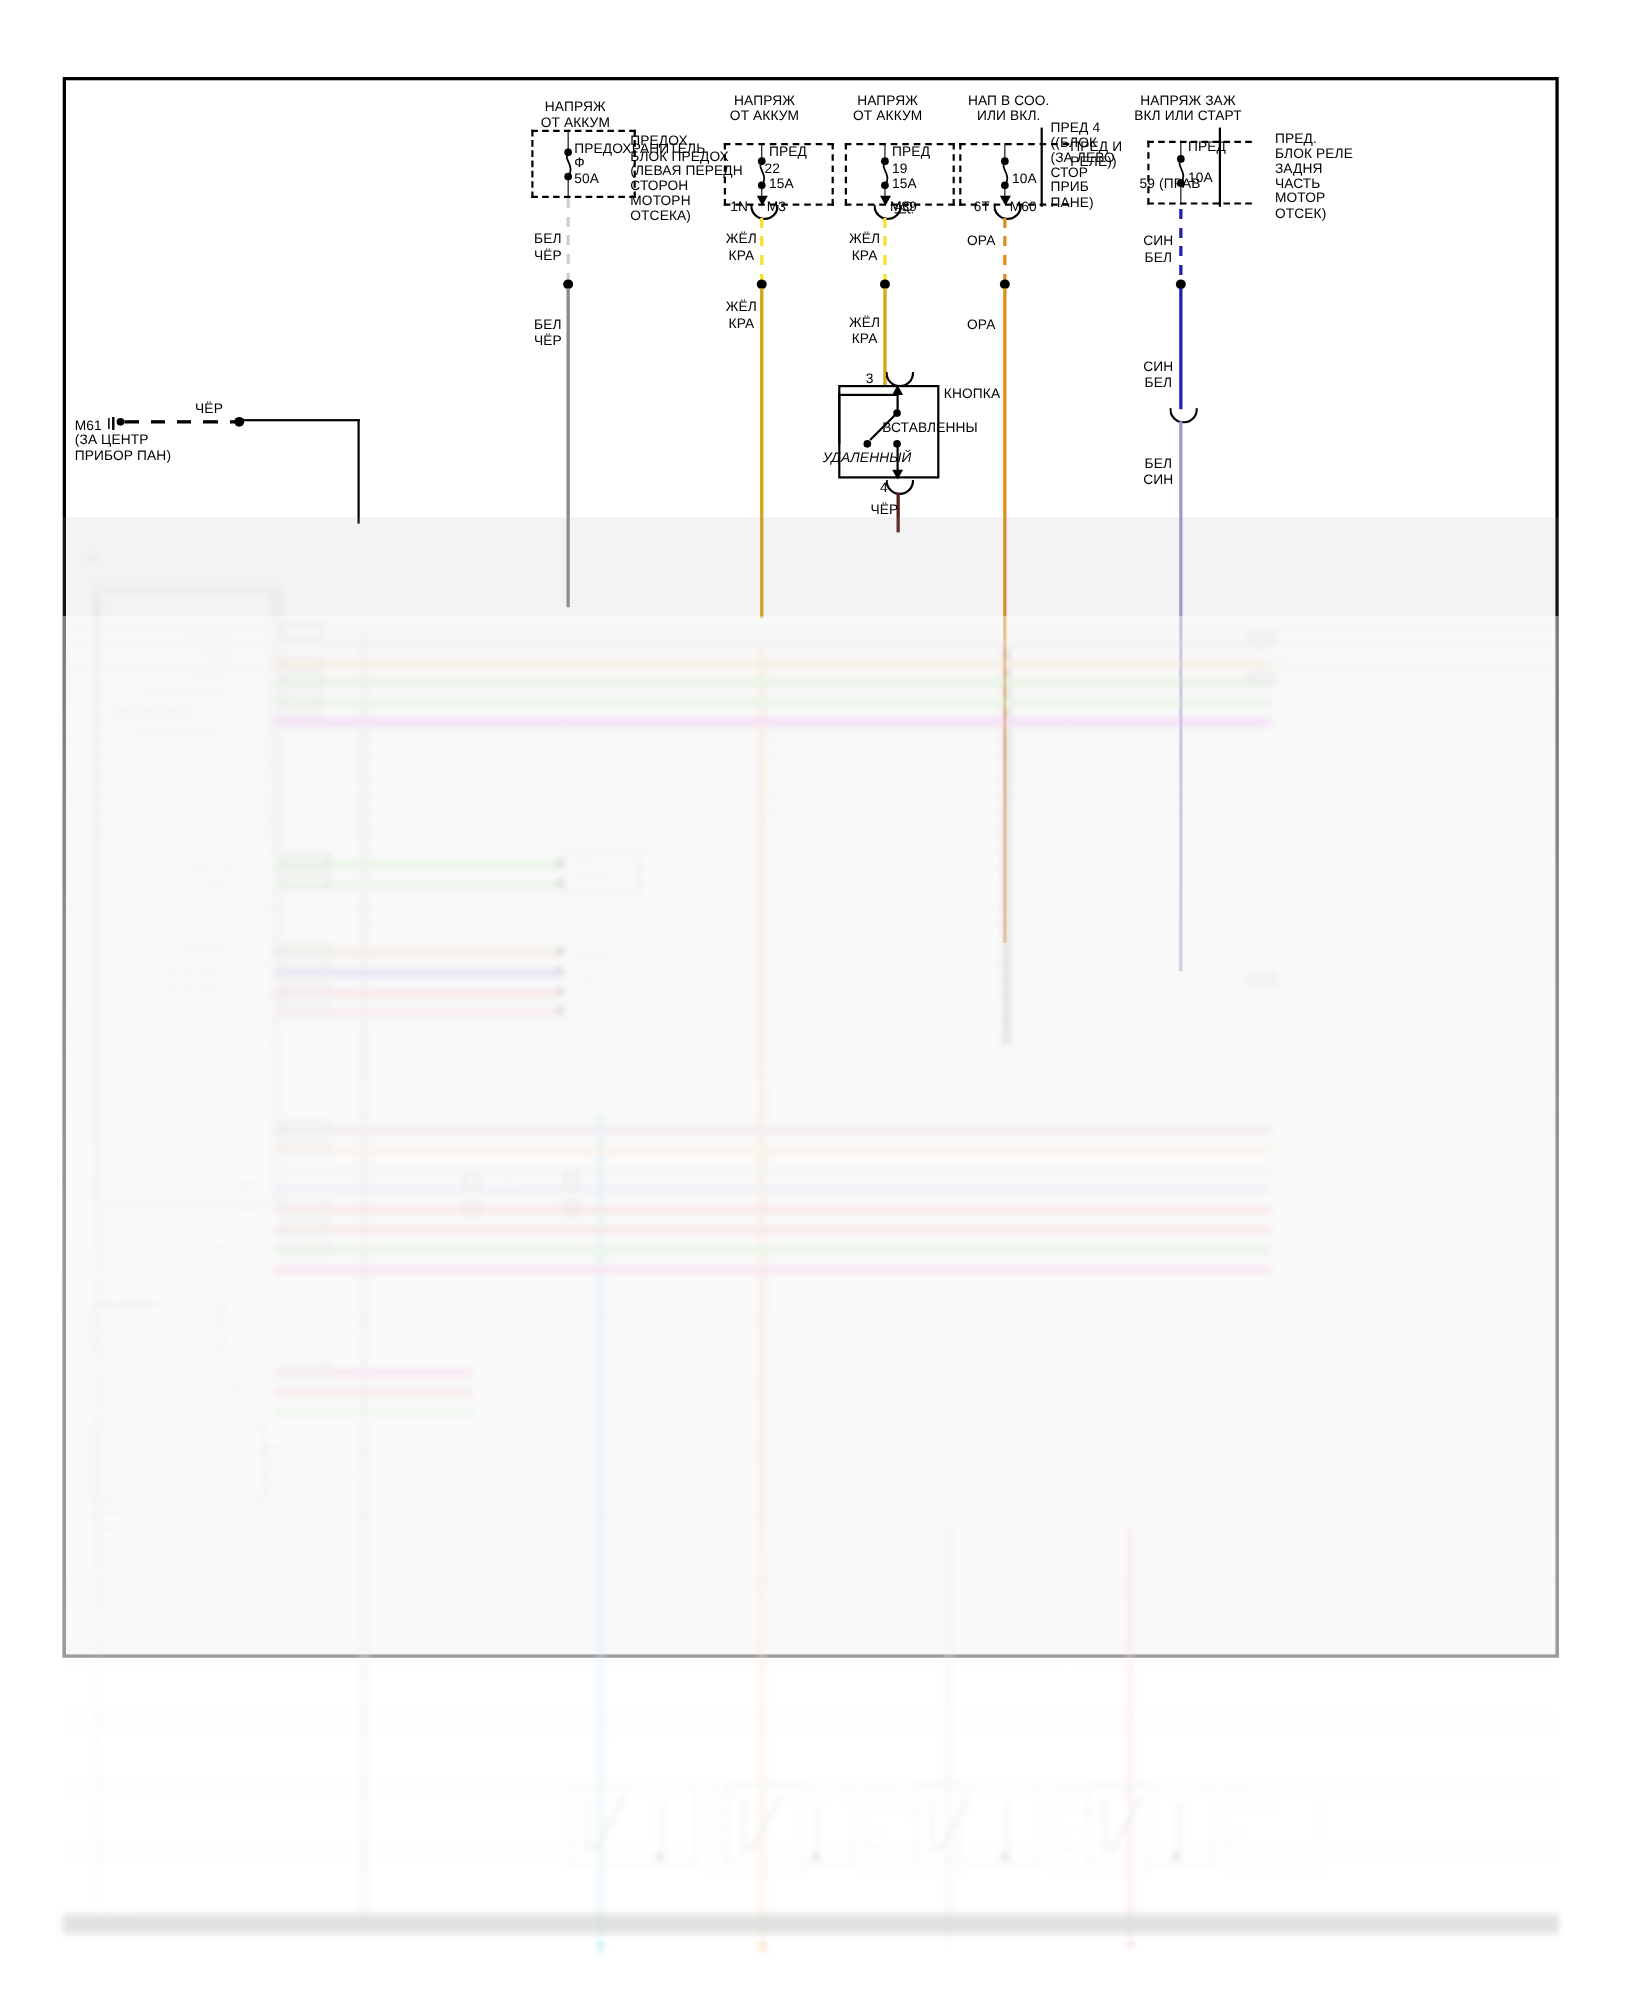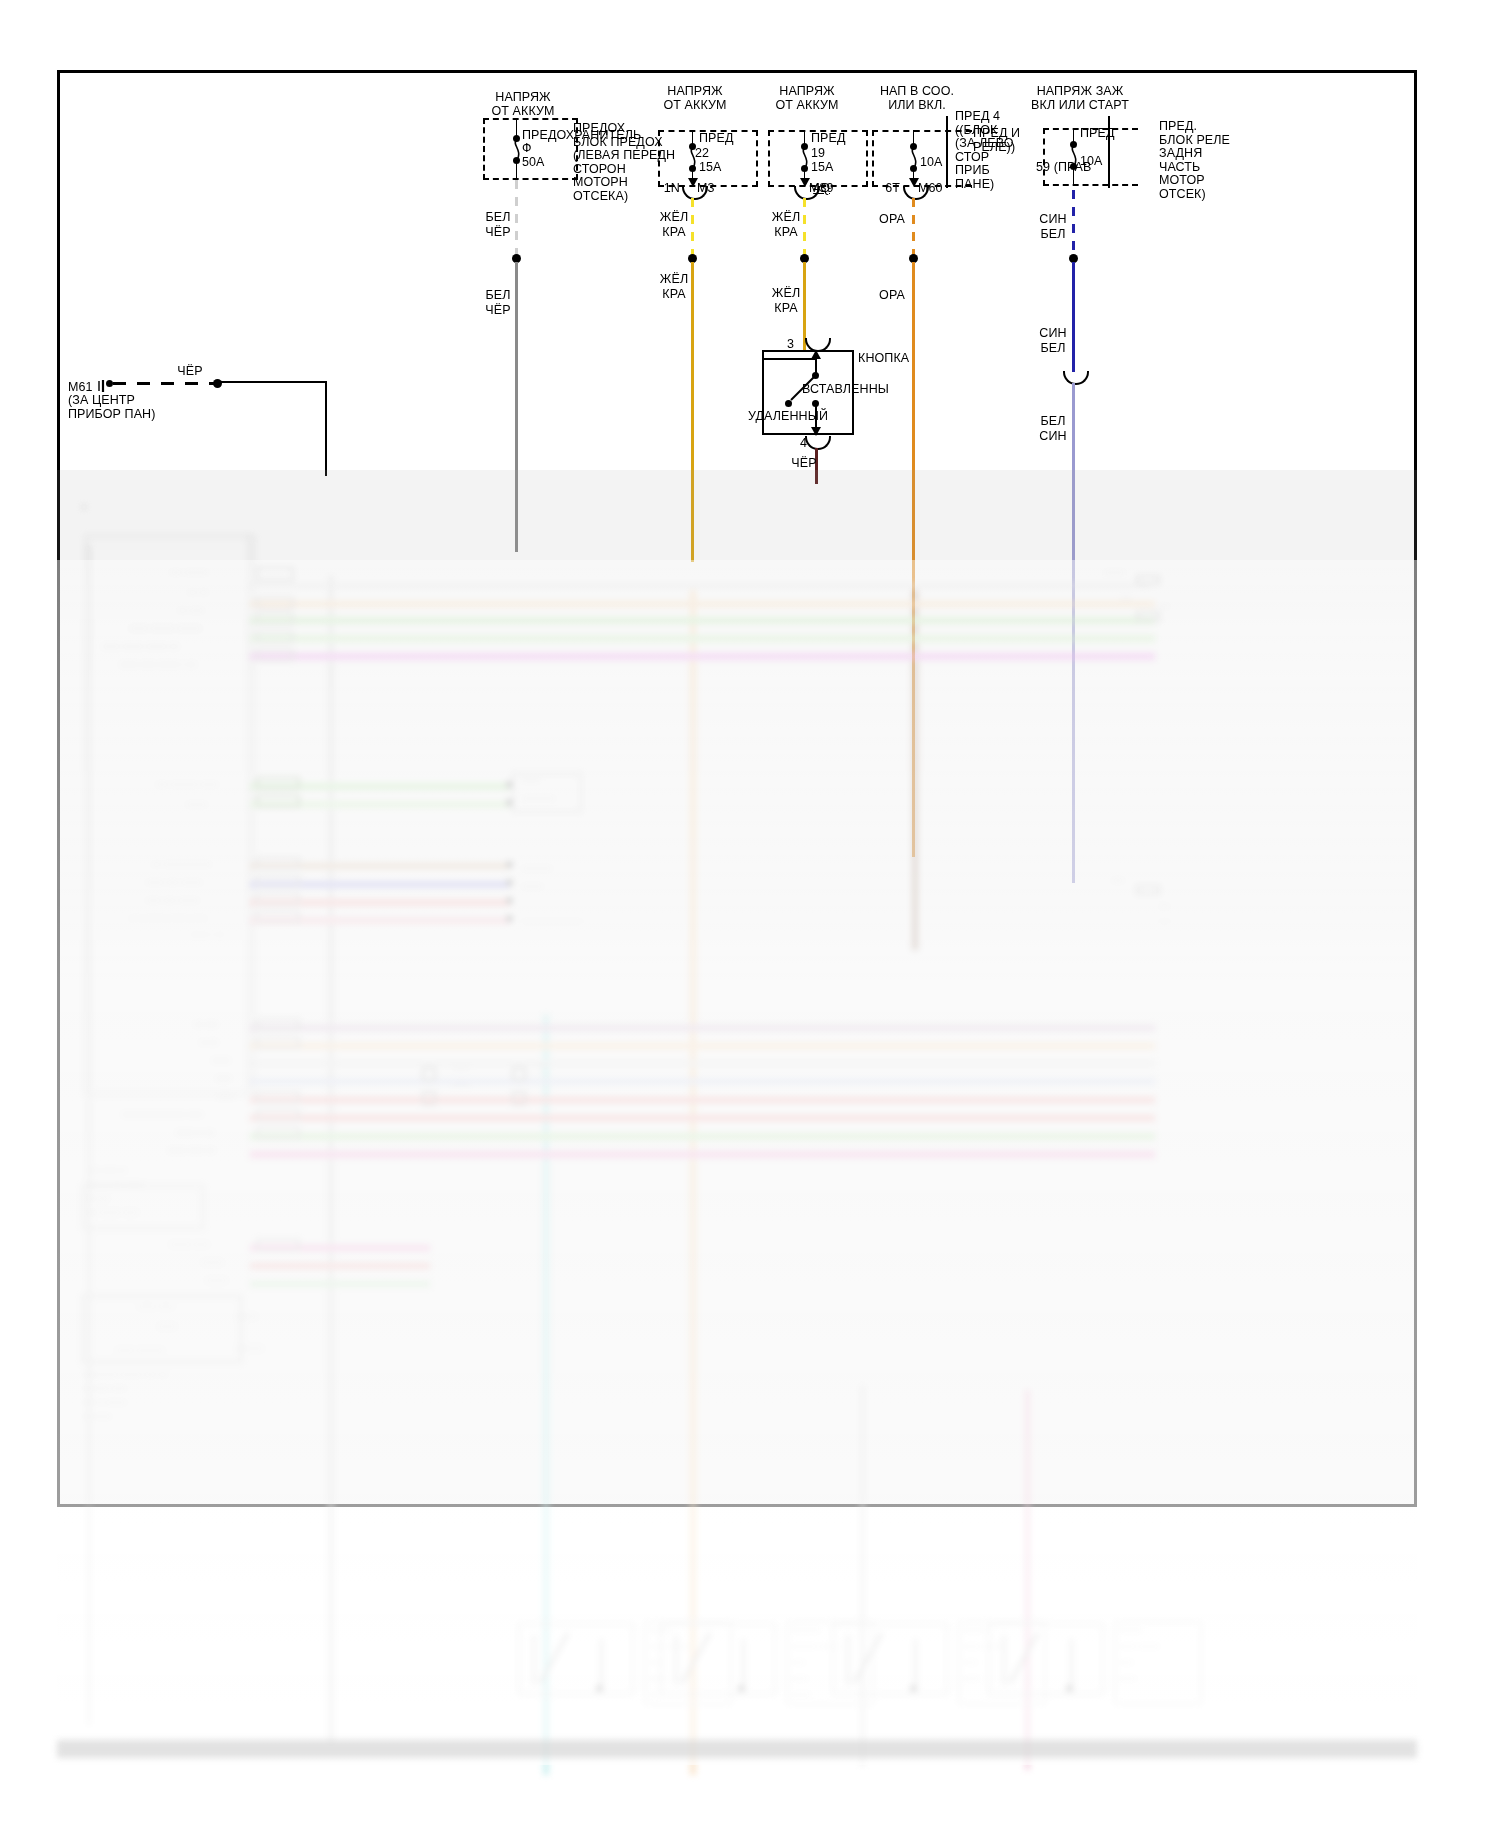--- a/index.html
+++ b/index.html
@@ -261,21 +261,21 @@
         </svg>
     </div>
     <div class="dot" style="left:785px;top:400px;"></div>
     <div class="dot" style="left:812px;top:400px;"></div>
     <div class="wv" style="left:815px;top:404px;width:1.6px;height:24px;background:#000;"></div>
     <div class="arrowdn" style="left:811px;top:427px;"></div>
     <div class="cup" style="left:805px;top:436px;"></div>
     <div class="txt" style="left:800px;top:436px;">4</div>
     <div class="txt" style="left:858px;top:351px;">КНОПКА</div>
     <div class="txt" style="left:802px;top:382px;">ВСТАВЛЕННЫ</div>
-    <div class="txt" style="left:748px;top:409px;">УДАЛЕННЫЙ</div>
+    <div class="txt" style="left:748px;top:409px;font-style:italic;">УДАЛЕННЫЙ</div>
 
     <div class="wv" style="left:762px;top:358px;width:1.6px;height:46px;background:#000;"></div>
     <div class="wh" style="left:762px;top:358px;width:54px;height:1.6px;background:#000;"></div>
     <div class="wv sol-bk" style="left:815px;top:448px;height:36px;"></div>
     <div class="txt c" style="left:786px;top:456px;width:36px;">ЧЁР</div>
   </div>
 
   <div class="grayband"></div>
 
   <div class="blurlayer">

